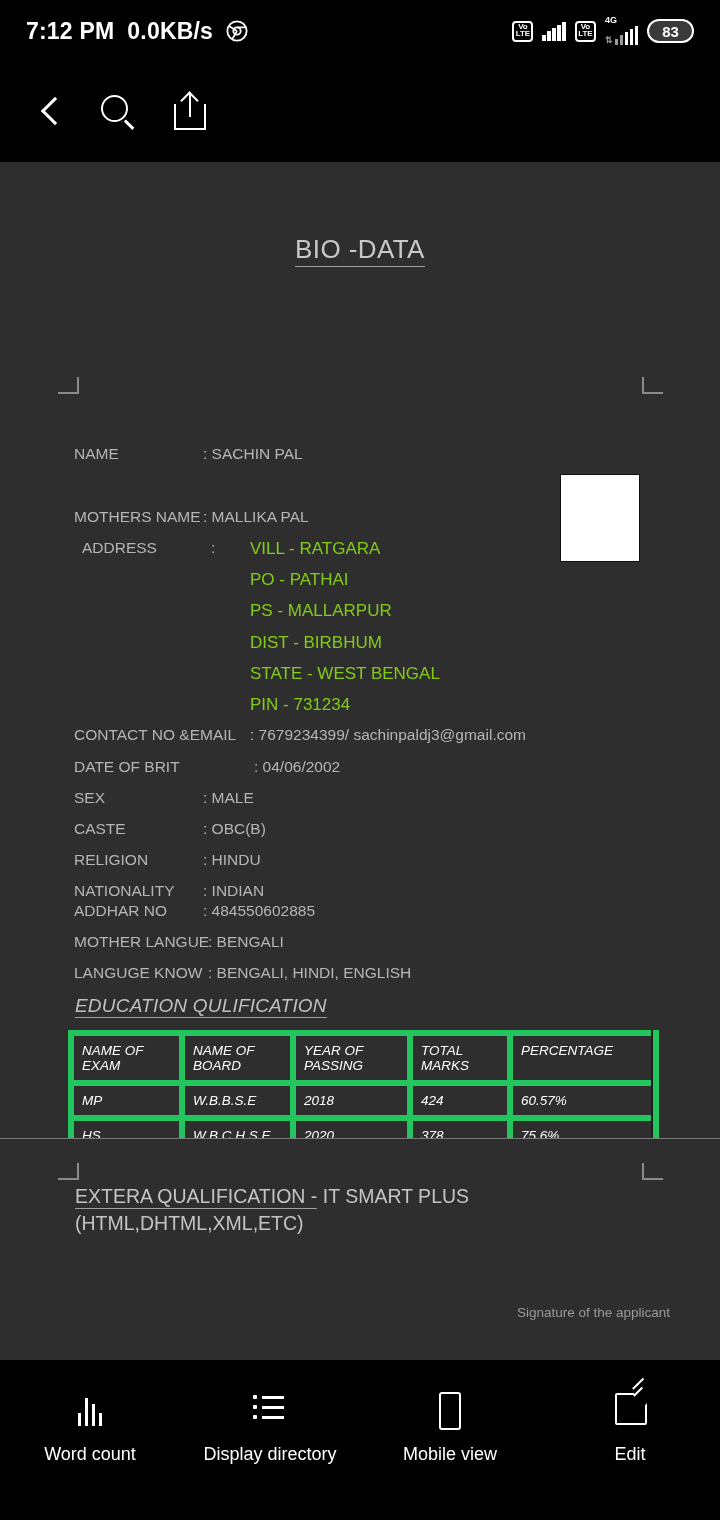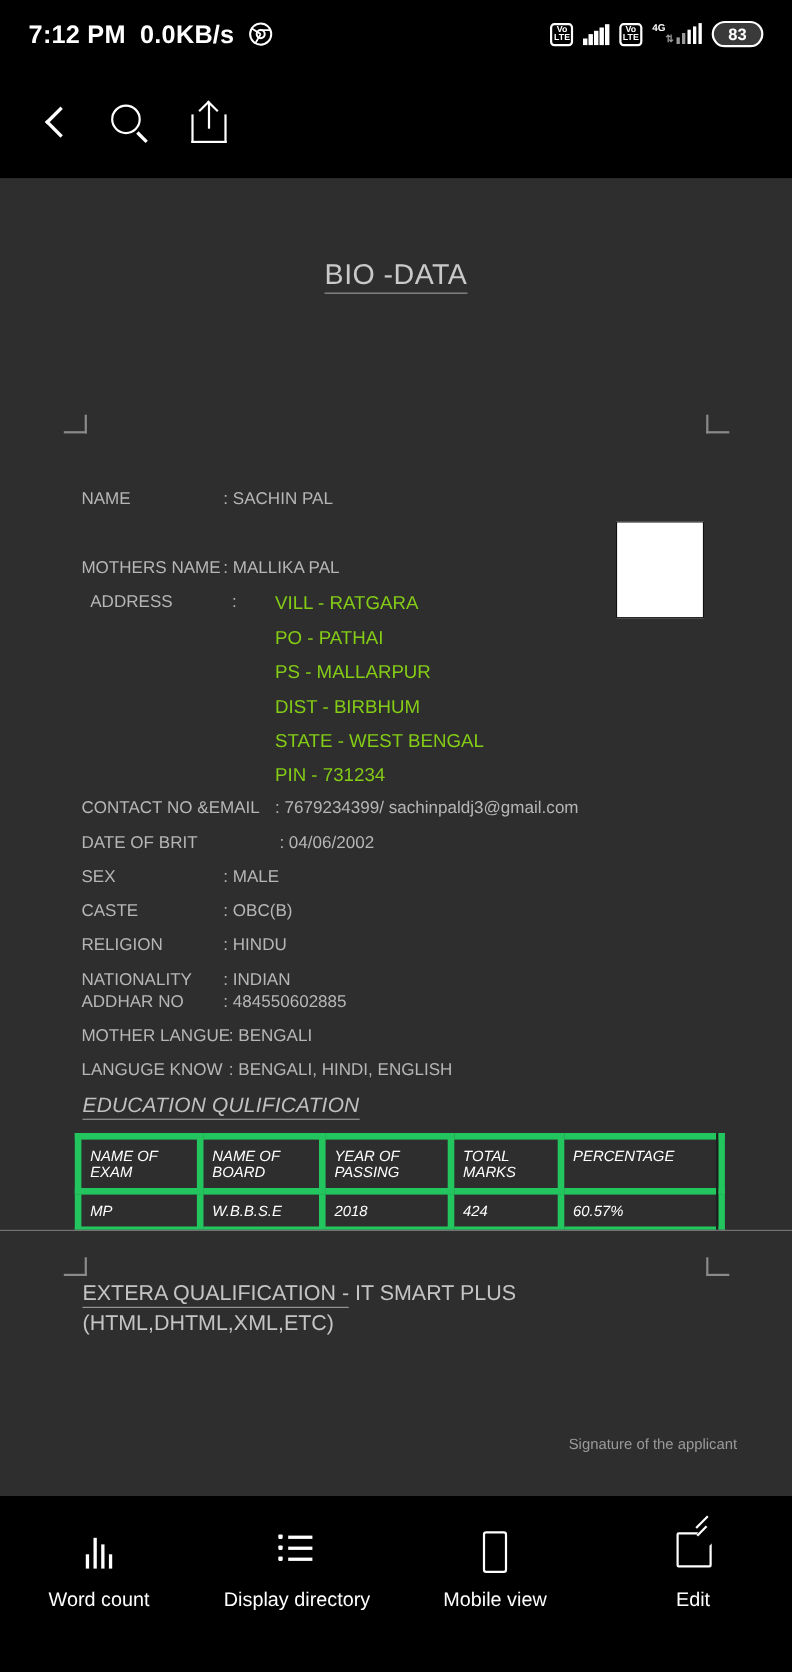--- a/index.html
+++ b/index.html
@@ -27,21 +27,21 @@
     display:flex; flex-direction:column; align-items:center; justify-content:center;
     line-height:.82; color:#fff;
   }
   .volte b { font-size:8px; font-weight:bold; }
   .bars { display:flex; align-items:flex-end; gap:1.5px; height:19px; }
   .bars i { display:block; width:3.5px; background:#fff; }
   .bars i:nth-child(1){height:6px;} .bars i:nth-child(2){height:9.5px;}
   .bars i:nth-child(3){height:13px;} .bars i:nth-child(4){height:16px;}
   .bars i:nth-child(5){height:19px;}
   .bars.dim i:nth-child(1),.bars.dim i:nth-child(2){background:#9a9a9a;}
-  .sig4g { display:flex; flex-direction:row; align-items:flex-start; }
+  .sig4g { display:flex; flex-direction:column; align-items:flex-start; }
   .sig4g span { font-size:9px; font-weight:bold; line-height:1; margin-bottom:1px; }
   .sig-wrap { display:flex; align-items:flex-end; gap:2px; }
   .updown { display:flex; align-items:flex-end; gap:1px; height:11px; color:#9a9a9a; font-size:10px; line-height:1; }
   .batt {
     min-width:47px; height:24px; border:2px solid #fff; border-radius:12px;
     display:flex; align-items:center; justify-content:center;
     font-size:15px; font-weight:bold; color:#fff; padding:0 7px; background:#3a3a3a;
   }
 
   
@@ -63,21 +63,21 @@
   .share-stem { position:absolute; left:20.7px; top:3px; width:2.6px; height:24px; background:#fff; }
   .share-arrow { position:absolute; left:15px; top:3.5px; width:13px; height:13px; border-left:2.6px solid #fff; border-top:2.6px solid #fff; transform:rotate(45deg); }
 
   
   #doc-viewport {
     position:absolute; left:0; top:162px; width:720px; height:1198px;
     background:#2e2e2e; overflow:hidden;
   }
   .doc-page { position:relative; width:720px; background:#2e2e2e; }
   #page-1 { height:956px; }
-  #page-2 { height:242px; border-top:1px solid #7b7b7b; }
+  #page-2 { height:242px; border-top:1px solid #7b7b7b;margin-top:20px; }
 
   
   .cmark { position:absolute; width:21px; height:17px; }
   .cmark::before { content:""; position:absolute; left:0; bottom:0; width:21px; height:1.6px; background:#8a8a8a; }
   .cmark::after { content:""; position:absolute; bottom:0; width:1.6px; height:17px; background:#8a8a8a; }
   .cmark.left::after { right:0; }
   .cmark.right::after { left:0; }
 
   
   #doc-title {

